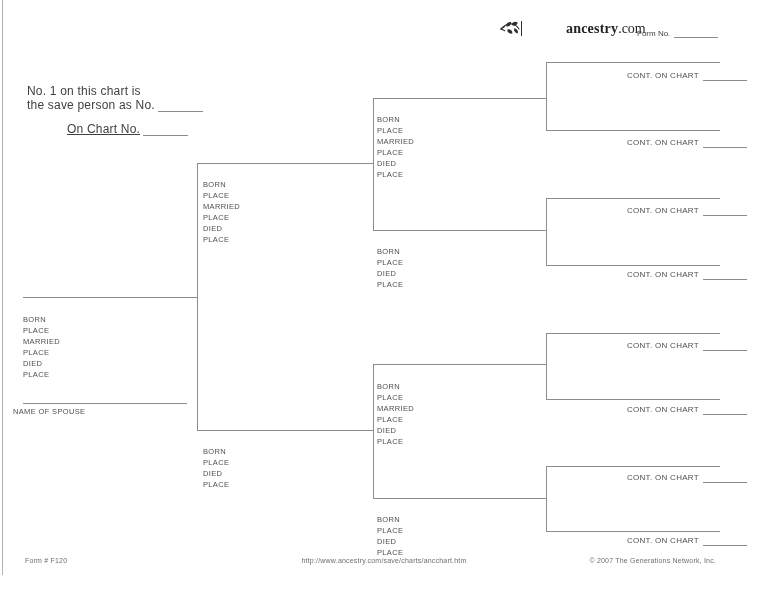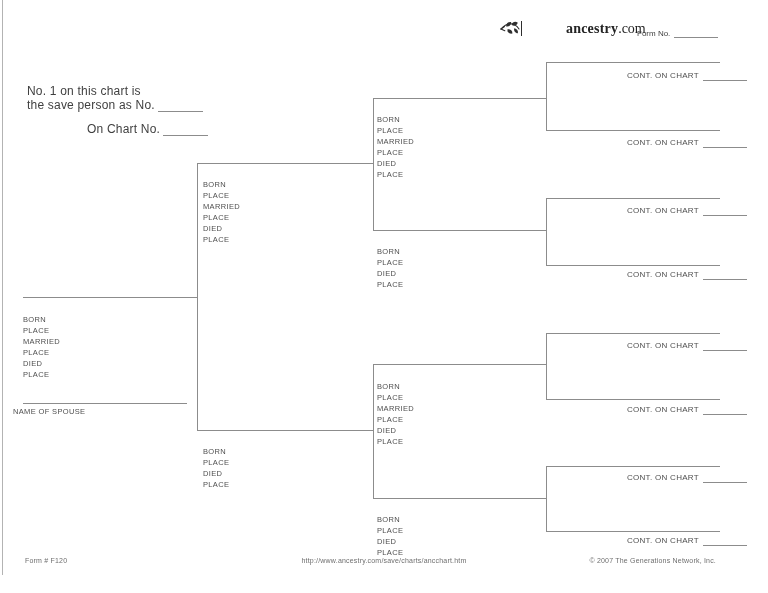--- a/index.html
+++ b/index.html
@@ -69,21 +69,21 @@
 
   <div class="edge" style="left:2px;top:0;width:1px;height:575px;"></div>
 
 
   <div class="note" style="left:27px;top:84px;">
     <div>No. 1 on this chart is</div>
     <div class="note-row">
       <span>the save person as No.</span>
       <span class="blank w45"></span>
     </div>
-    <div class="note-row" style="margin-top:10px;margin-left:60px;">
+    <div class="note-row" style="margin-top:10px;margin-left:40px;text-decoration:underline;">
       <span>On Chart No.</span>
       <span class="blank w45"></span>
     </div>
   </div>
 
   <div class="logo">
     <svg width="21" height="19" viewBox="0 0 21 19">
       <g fill="none" stroke="#2e2e2e" stroke-width="1.1" stroke-linecap="round">
         <path d="M20 10 C15 2.5, 7.5 3.5, 2 10"></path>
         <path d="M2 10 L5.5 7.5"></path>

